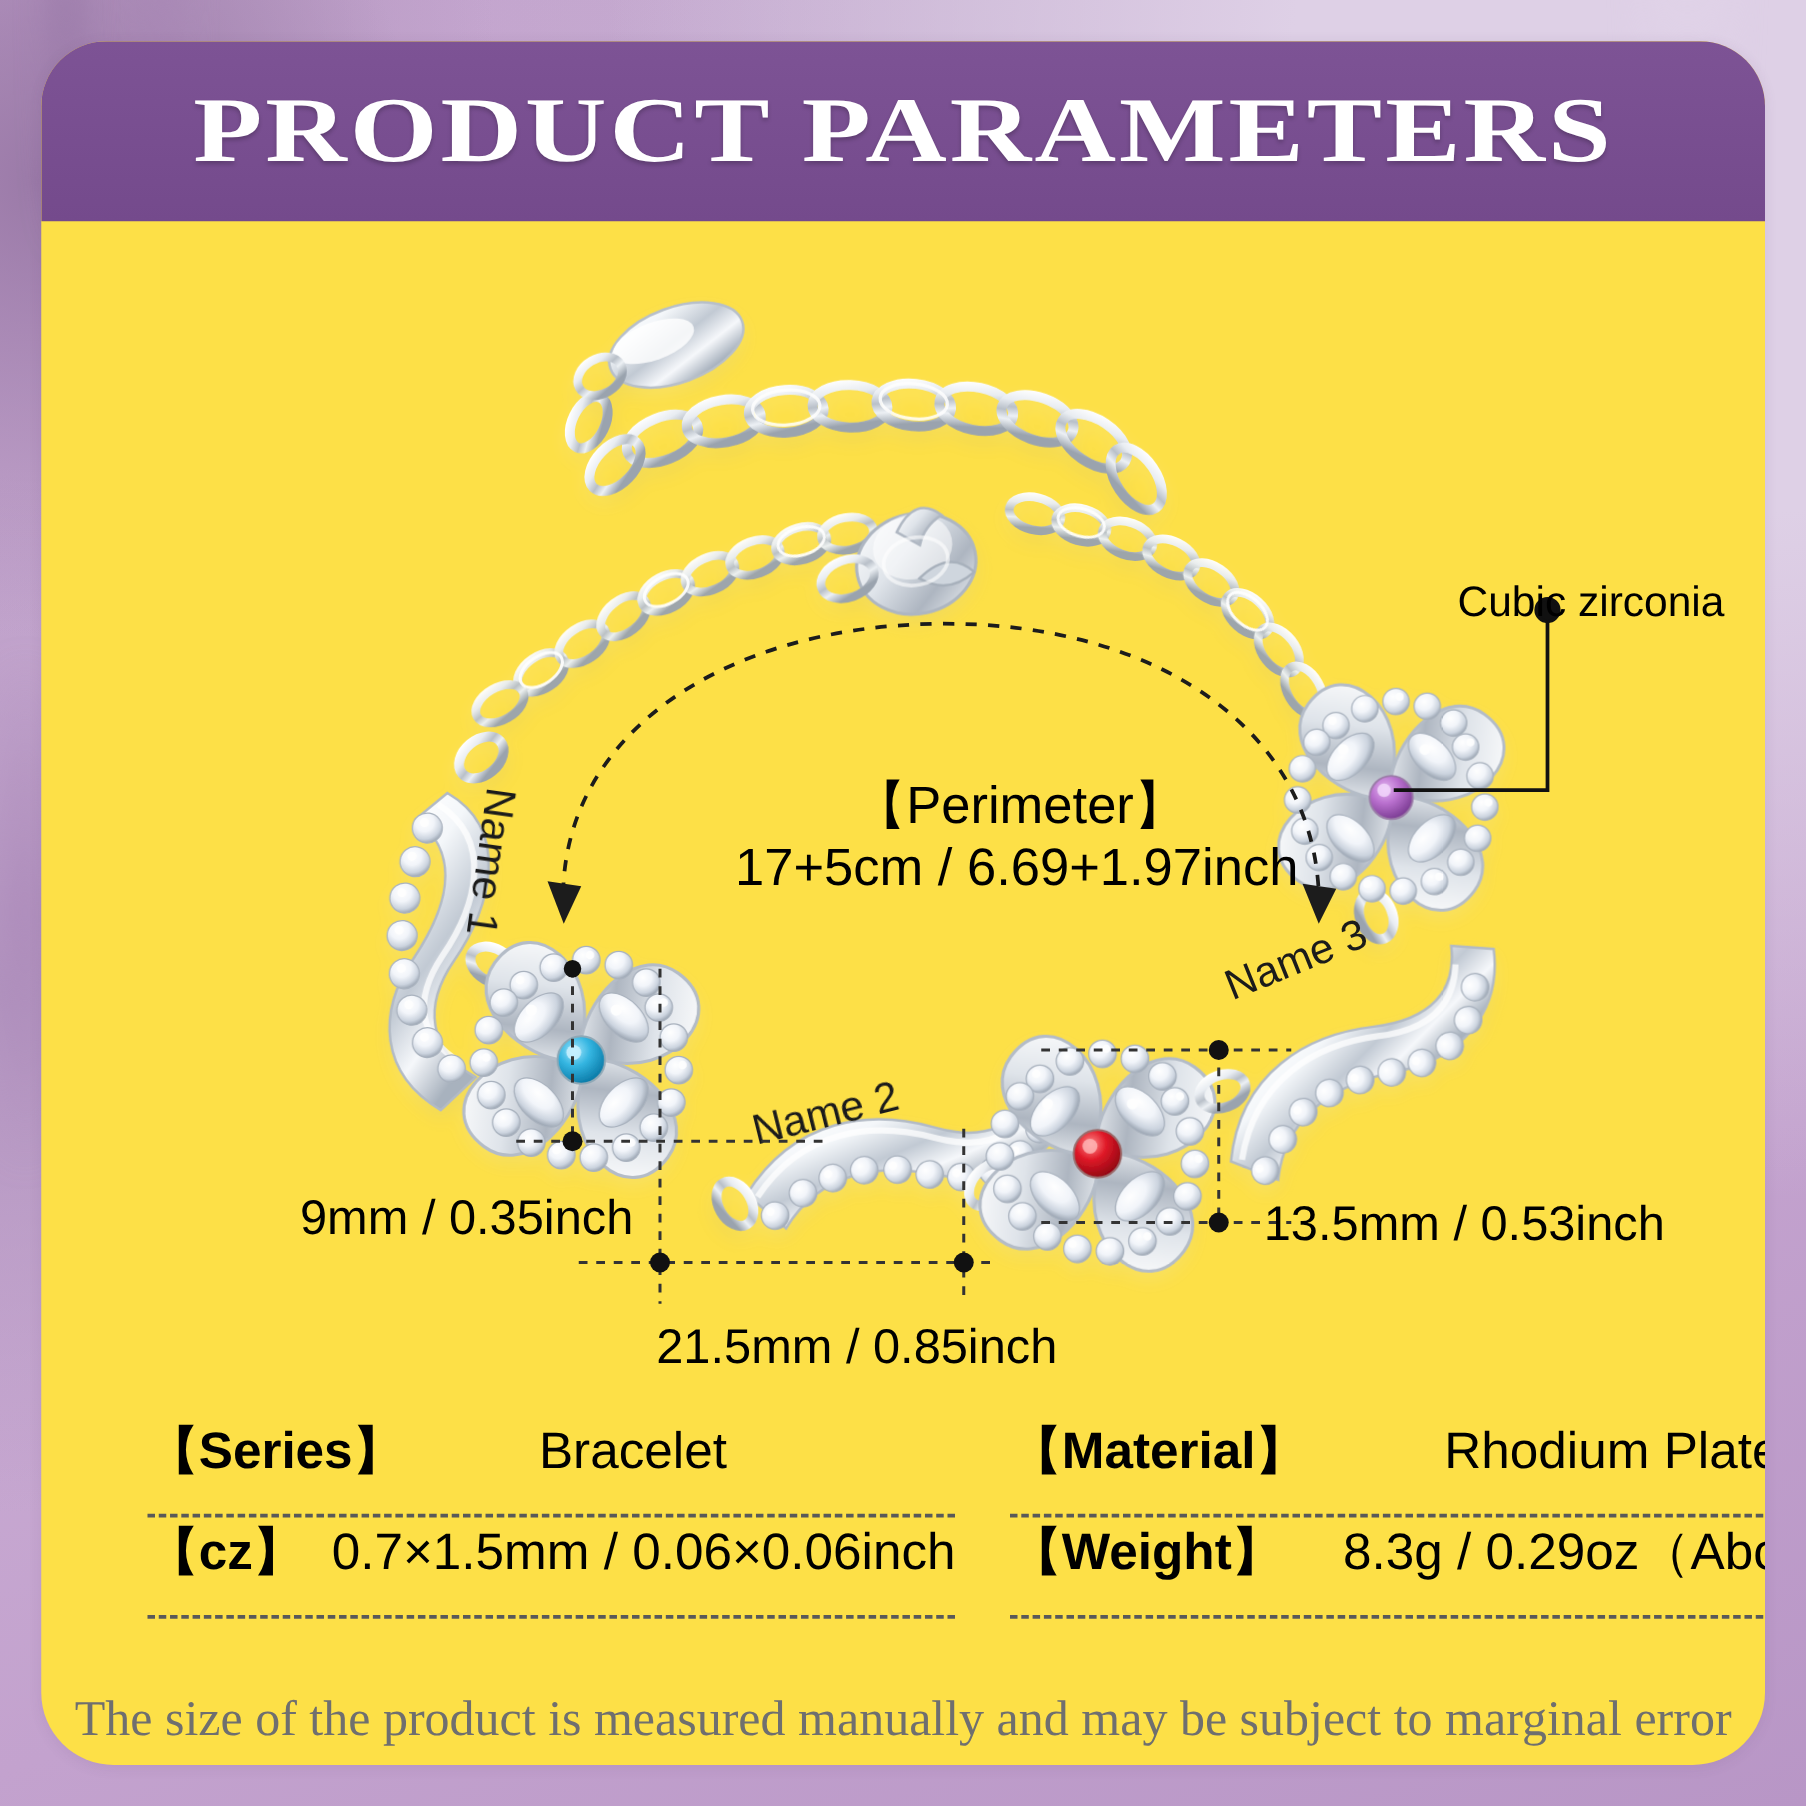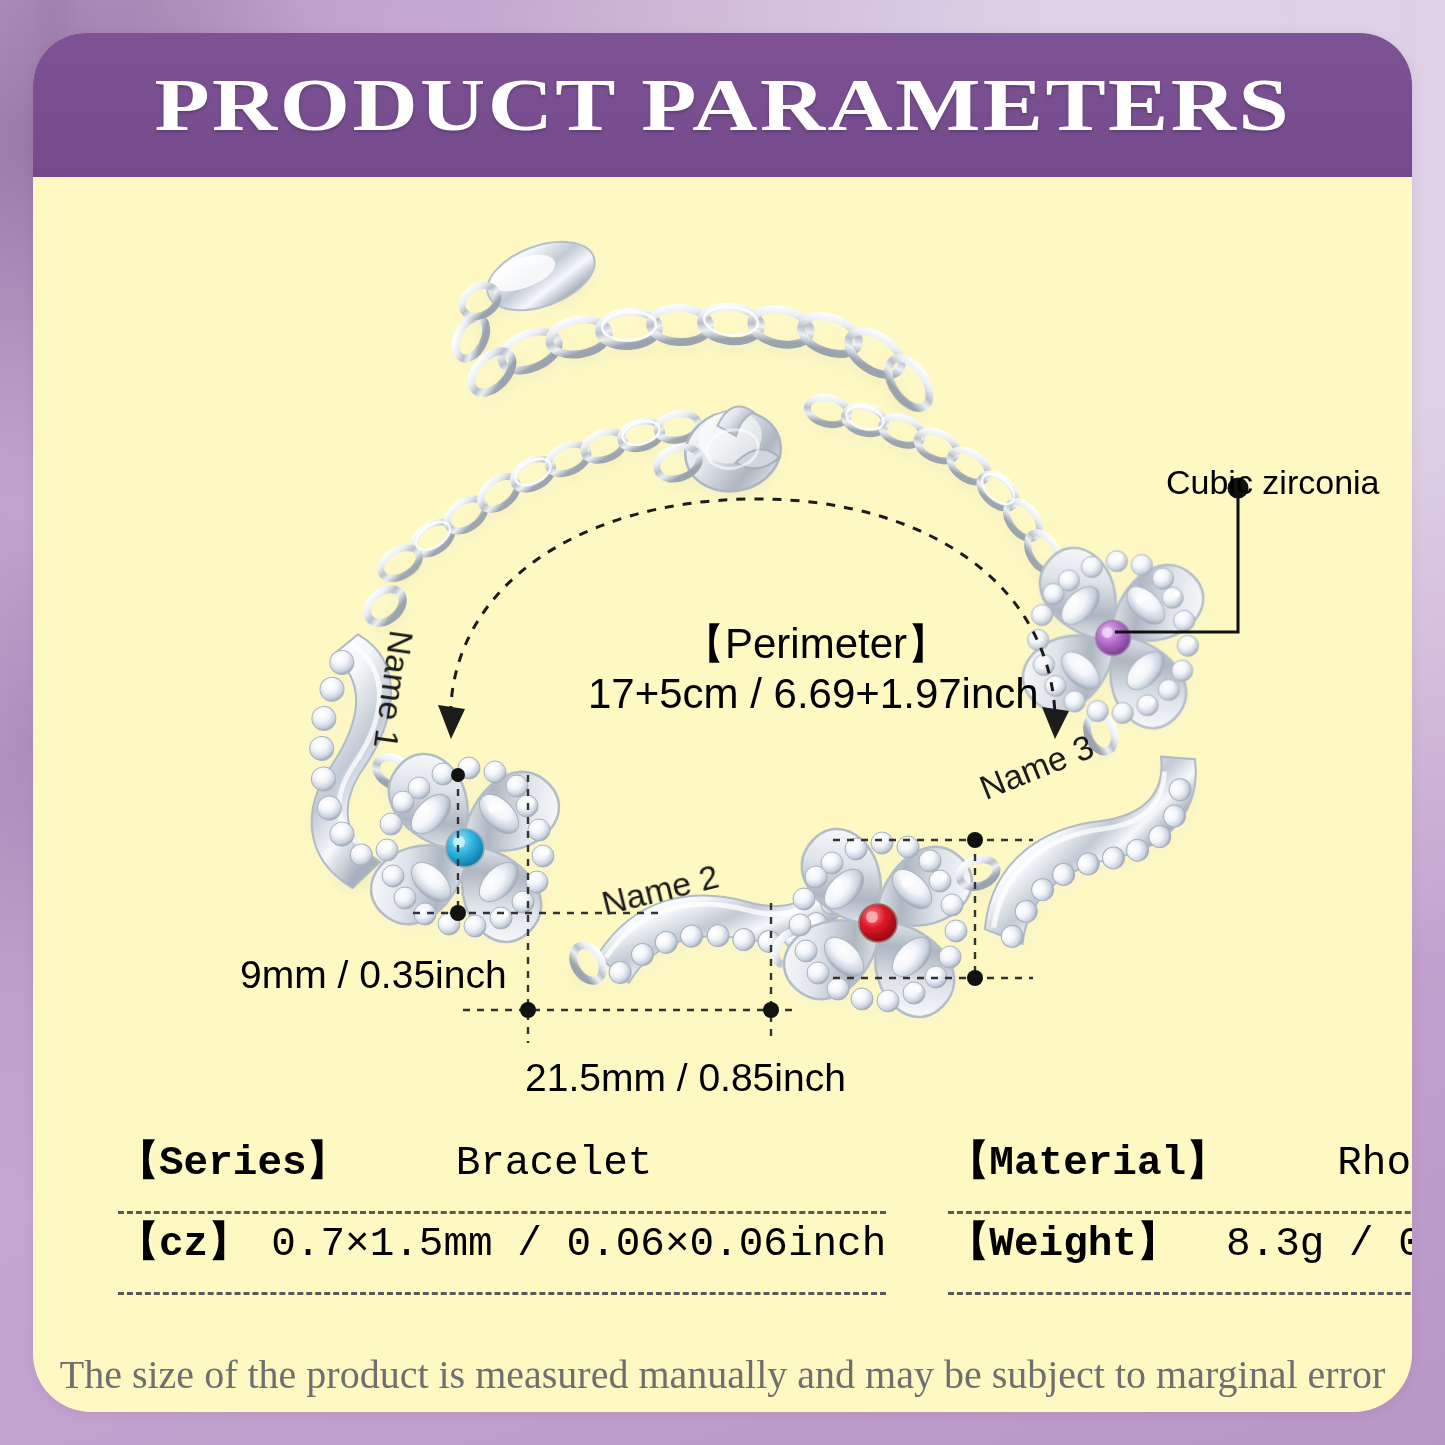--- a/index.html
+++ b/index.html
@@ -23,21 +23,21 @@
   }
   .bg-streak{position:absolute;opacity:.5;filter:blur(14px);}
   .s1{left:40px;top:-20px;width:26px;height:230px;background:linear-gradient(180deg,#8e6d9e,rgba(142,109,158,0));}
   .s2{left:112px;top:-30px;width:34px;height:190px;background:linear-gradient(180deg,#a684b4,rgba(166,132,180,0));}
   .s3{left:0px;top:520px;width:40px;height:420px;background:linear-gradient(180deg,rgba(160,126,173,0),#a782b5,rgba(160,126,173,0));}
   .s4{right:60px;top:-40px;width:70px;height:150px;background:linear-gradient(180deg,#e3d6ea,rgba(227,214,234,0));}
 
   
   .card{
     position:absolute;left:33px;top:33px;width:1379px;height:1379px;
-    background:#fef9c3;border-radius:52px 52px 58px 58px;overflow:hidden;
+    background:#fde047;border-radius:52px 52px 58px 58px;overflow:hidden;
     box-shadow:0 2px 10px rgba(90,60,110,.10);
   }
   .header{
     position:absolute;left:0;top:0;width:100%;height:144px;
     background:linear-gradient(180deg,#7d5395 0%,#744a8c 100%);
     display:flex;align-items:center;justify-content:center;
   }
   .header h1{
     margin:0;color:#fff;
     font-family:"Liberation Serif","DejaVu Serif",serif;
@@ -55,21 +55,21 @@
 
   .perim-t1{left:650px;top:583px;font-size:42px;font-weight:400;}
   .perim-t2{left:555px;top:637px;font-size:42px;font-weight:400;}
   .cz-label{left:1133px;top:430px;font-size:34px;}
   .dim-9{left:207px;top:920px;font-size:39px;}
   .dim-215{left:492px;top:1023px;font-size:39px;}
   .dim-135{left:978px;top:925px;font-size:39px;}
 
   
   .specs{position:absolute;left:85px;top:1100px;width:1215px;
-         display:grid;grid-template-columns:1fr 1fr;column-gap:62px;font-family:Liberation Mono, monospace;}
+         display:grid;grid-template-columns:1fr 1fr;column-gap:44px;}
   .spec-col{display:flex;flex-direction:column;}
   .spec-row{display:flex;align-items:baseline;height:78px;}
   .spec-key{font-size:41px;font-weight:700;color:#000;white-space:nowrap;}
   .spec-val{font-size:41px;color:#000;white-space:nowrap;}
   .sp-series .spec-val{margin-left:108px;}
   .sp-cz .spec-val{margin-left:22px;}
   .sp-mat .spec-val{margin-left:110px;}
   .sp-wt .spec-val{margin-left:48px;}
   .rule{height:0;border-top:3px dashed #595959;width:100%;}
 
@@ -489,20 +489,21 @@
       </g>
       <circle cx="942" cy="807" r="8" fill="#111"></circle>
       <circle cx="942" cy="945" r="8" fill="#111"></circle>
     </svg>
 
     <div class="anno perim-t1">【Perimeter】</div>
     <div class="anno perim-t2">17+5cm / 6.69+1.97inch</div>
     <div class="anno cz-label">Cubic zirconia</div>
     <div class="anno dim-9">9mm / 0.35inch</div>
     <div class="anno dim-215">21.5mm / 0.85inch</div>
+    <div class="anno dim-135">13.5mm / 0.53inch</div>
 
     <div class="specs">
 
       <div class="spec-col">
         <div class="spec-row sp-series">
           <span class="spec-key">【Series】</span>
           <span class="spec-val">Bracelet</span>
         </div>
         <div class="rule"></div>
         <div class="spec-row sp-cz">

